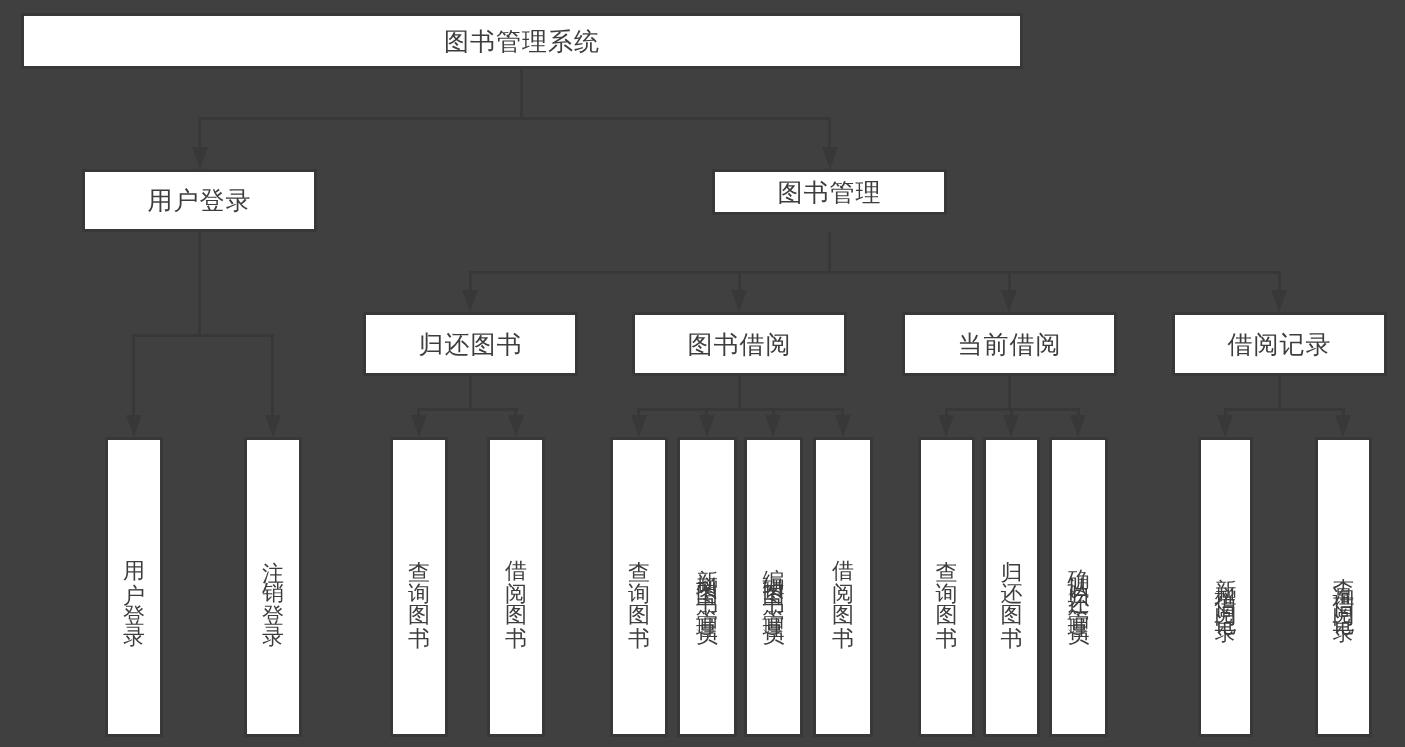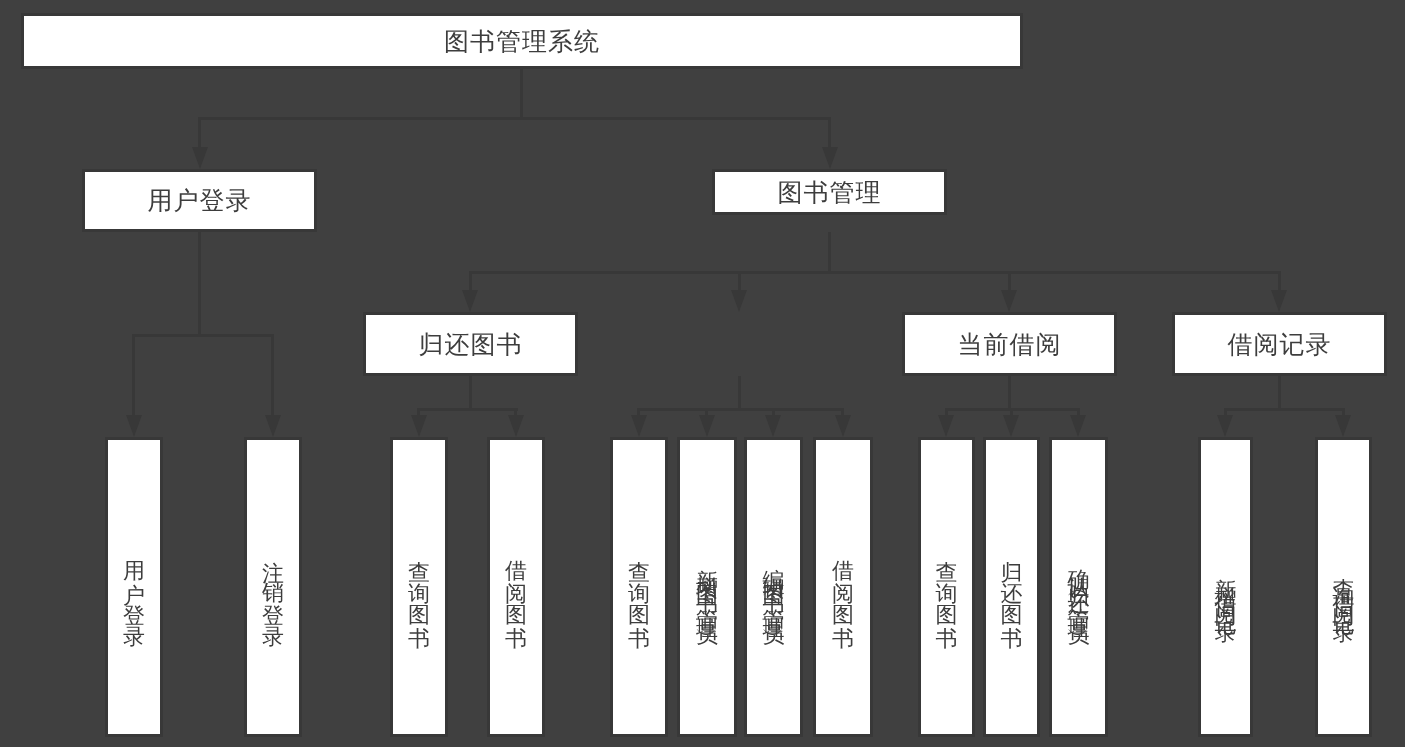--- a/index.html
+++ b/index.html
@@ -42,20 +42,23 @@
 
   <div class="box" style="left:82px;top:169px;width:235px;height:63px;">
     <span class="hlabel">用户登录</span>
   </div>
   <div class="box" style="left:712px;top:169px;width:235px;height:46px;">
     <span class="hlabel">图书管理</span>
   </div>
 
   <div class="box" style="left:363px;top:312px;width:215px;height:64px;">
     <span class="hlabel">归还图书</span>
+  </div>
+  <div class="box" style="left:632px;top:312px;width:215px;height:64px;">
+    <span class="hlabel">图书借阅</span>
   </div>
   <div class="box" style="left:902px;top:312px;width:215px;height:64px;">
     <span class="hlabel">当前借阅</span>
   </div>
   <div class="box" style="left:1172px;top:312px;width:215px;height:64px;">
     <span class="hlabel">借阅记录</span>
   </div>
 
   <div class="box" style="left:105px;top:437px;width:58px;height:300px;">
     <span class="vtext ls-wide">用户登录</span>

